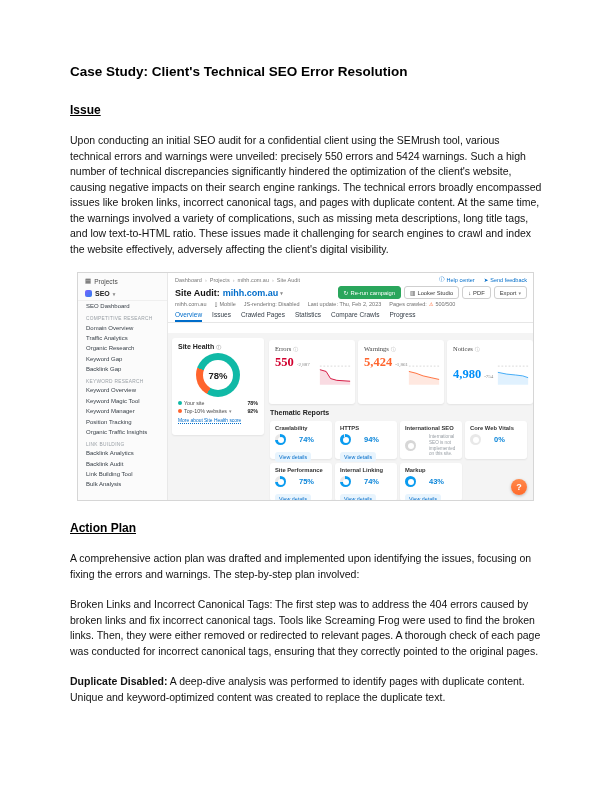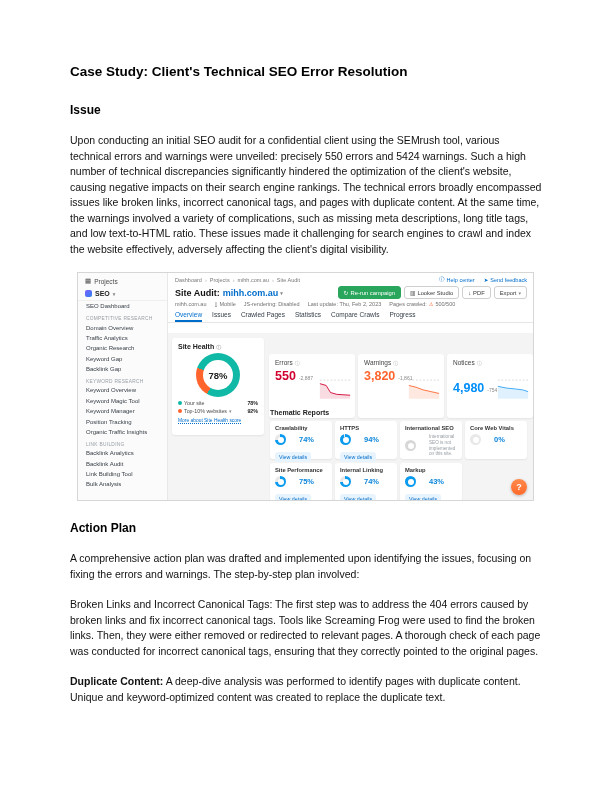--- a/index.html
+++ b/index.html
@@ -3,21 +3,21 @@
 <meta charset="utf-8">
 <style>
   * { box-sizing: border-box; margin: 0; padding: 0; }
   html,body { background:#ffffff; }
   body { font-family:"Liberation Sans", sans-serif; }
   .page { position:relative; width:612px; height:792px; background:#fff; color:#1a1a1a;
           padding:64px 70px 0 70px; overflow:hidden; }
 
   
   .doc-title { font-size:13.5px; font-weight:bold; color:#000; margin-bottom:24px; }
-  .doc-h2 { font-size:12px; font-weight:bold; color:#000; margin-bottom:16px; }
+  .doc-h2 { font-size:12px; font-weight:bold; color:#000; margin-bottom:16px;text-decoration:underline; }
   .doc-p { font-size:10.5px; line-height:15.5px; color:#111; margin-bottom:15px; }
 
   
   .shot { position:relative; width:457px; height:229px; margin:4px 0 20px 7px;
           background:#ec4899; border:1px solid #d6d6d6; overflow:hidden;
           font-family:"Liberation Sans", sans-serif; }
 
   
   .sb { position:absolute; left:0; top:0; bottom:0; width:90px; background:#fbfbfb;
         border-right:1px solid #e8e8e8; }
@@ -67,21 +67,21 @@
                  font-size:9.5px; font-weight:bold; color:#222; }
   .leg-row { display:flex; align-items:center; gap:2px; font-size:5.3px; color:#4a4a4a; margin-top:1.5px; }
   .leg-v { margin-left:auto; font-weight:bold; color:#222; }
   .dot { width:4px; height:4px; border-radius:50%; display:inline-block; }
   .dot.teal { background:#10b9a6; } .dot.orange { background:#ff642d; }
   .sh-link { font-size:4.9px; color:#006dca; margin-top:4px; text-decoration:underline dotted; cursor:pointer; }
 
   .cp { left:4px; top:107px; width:92px; height:80px; padding:5px 6px; }
   .cp-v { font-size:13px; font-weight:bold; color:#008ff8; margin-top:5px; }
 
-  .mcard { top:21px; width:86px; height:64px; padding:5px 6px; }
+  .mcard { top:7px; width:86px; height:64px; padding:5px 6px;font-family:Liberation Serif, serif; }
   .m0 { left:101px; } .m1 { left:190px; } .m2 { left:279px; }
   .m-l { font-size:6.5px; color:#444; display:flex; align-items:center; gap:2px; }
   .m-row { display:flex; align-items:baseline; gap:3px; margin-top:3px; }
   .m-v { font-size:12.5px; font-weight:bold; }
   .m-v.err { color:#d1002f; } .m-v.wrn { color:#ff642d; } .m-v.ntc { color:#008ff8;margin-top:12px; }
   .m-d { font-size:5px; color:#8a8a8a; }
   .spark { position:absolute; right:4px; top:22px; }
 
   .th-title { position:absolute; left:102px; top:76px; font-size:7px; font-weight:bold; color:#222; }
   .tcard { width:62px; height:38px; padding:4px 5px; }
@@ -261,21 +261,21 @@
           <path d="M1,6 L8,8 L13,16 L20,18 L35,19" fill="none" stroke="#d1002f" stroke-width="1"></path>
         </svg>
       </div>
 
       <div class="card mcard m1">
         <div class="m-l">
           <span>Warnings</span>
           <span class="info">ⓘ</span>
         </div>
         <div class="m-row">
-          <span class="m-v wrn">3,820</span>
+          <span class="m-v wrn">5,424</span>
           <span class="m-d">-1,861</span>
         </div>
         <svg class="spark" width="32" height="26" viewBox="0 0 36 24">
           <line x1="1" y1="2" x2="35" y2="2" stroke="#cccccc" stroke-width="0.8" stroke-dasharray="2,2"></line>
           <path d="M1,8 L9,10 L17,13 L26,15 L35,17 L35,23 L1,23 Z" fill="rgba(255,100,45,.15)"></path>
           <path d="M1,8 L9,10 L17,13 L26,15 L35,17" fill="none" stroke="#ff642d" stroke-width="1"></path>
         </svg>
       </div>
 
       <div class="card mcard m2">
@@ -358,15 +358,15 @@
       </div>
 
     </div>
 
     <div class="bubble">?</div>
   </div>
 
   <h2 class="doc-h2">Action Plan</h2>
   <p class="doc-p">A comprehensive action plan was drafted and implemented upon identifying the issues, focusing on fixing the errors and warnings. The step-by-step plan involved:</p>
   <p class="doc-p">Broken Links and Incorrect Canonical Tags: The first step was to address the 404 errors caused by broken links and fix incorrect canonical tags. Tools like Screaming Frog were used to find the broken links. Then, they were either removed or redirected to relevant pages. A thorough check of each page was conducted for incorrect canonical tags, ensuring that they correctly pointed to the original pages.</p>
-  <p class="doc-p"><strong>Duplicate Content:</strong><span> A deep-dive analysis was performed to identify pages with duplicate content. Unique and keyword-optimized content was created to replace the duplicate text.</span></p>
+  <p class="doc-p"><strong>Duplicate Disabled:</strong><span> A deep-dive analysis was performed to identify pages with duplicate content. Unique and keyword-optimized content was created to replace the duplicate text.</span></p>
 
 </div>
 
 </body></html>

